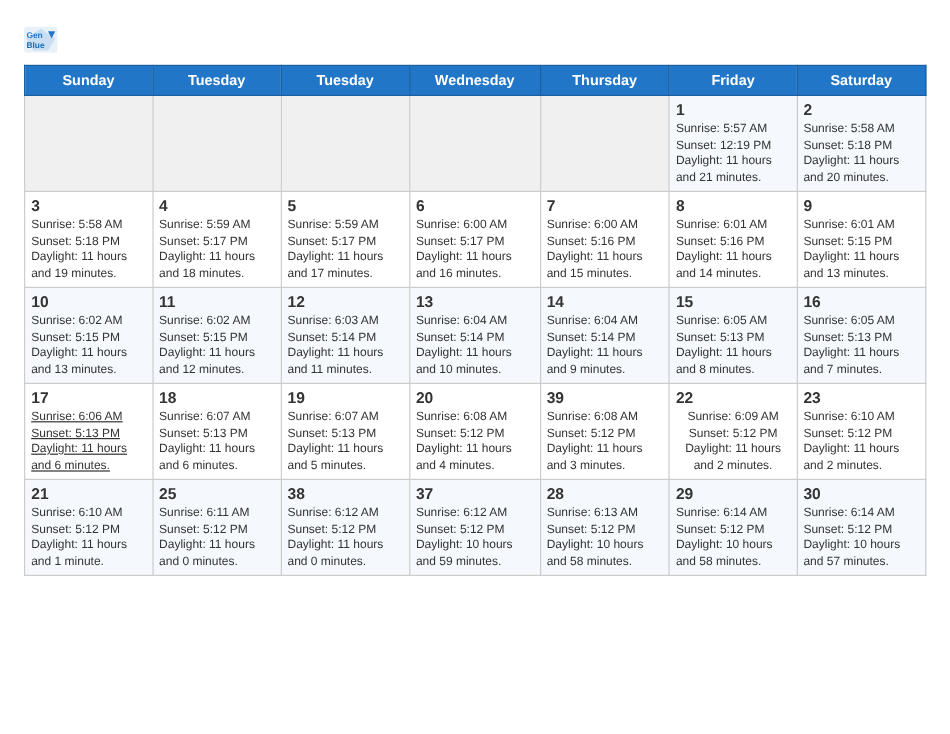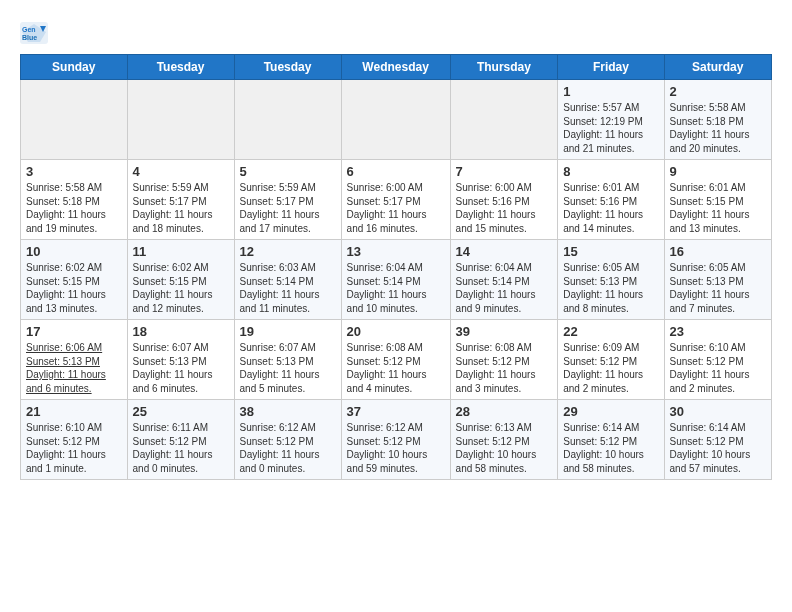--- a/index.html
+++ b/index.html
@@ -232,21 +232,21 @@
           </td>
           <td>
             <span class="day-num">39</span>
             <div class="day-info" style="white-space: pre-line;">Sunrise: 6:08 AM
 Sunset: 5:12 PM
 Daylight: 11 hours
 and 3 minutes.</div>
           </td>
           <td>
             <span class="day-num">22</span>
-            <div class="day-info" style="white-space: pre-line;">Sunrise: 6:09 AM
+            <div class="day-info" style="white-space: pre-line; text-align: center;">Sunrise: 6:09 AM
 Sunset: 5:12 PM
 Daylight: 11 hours
 and 2 minutes.</div>
           </td>
           <td>
             <span class="day-num">23</span>
             <div class="day-info" style="white-space: pre-line;">Sunrise: 6:10 AM
 Sunset: 5:12 PM
 Daylight: 11 hours
 and 2 minutes.</div>

